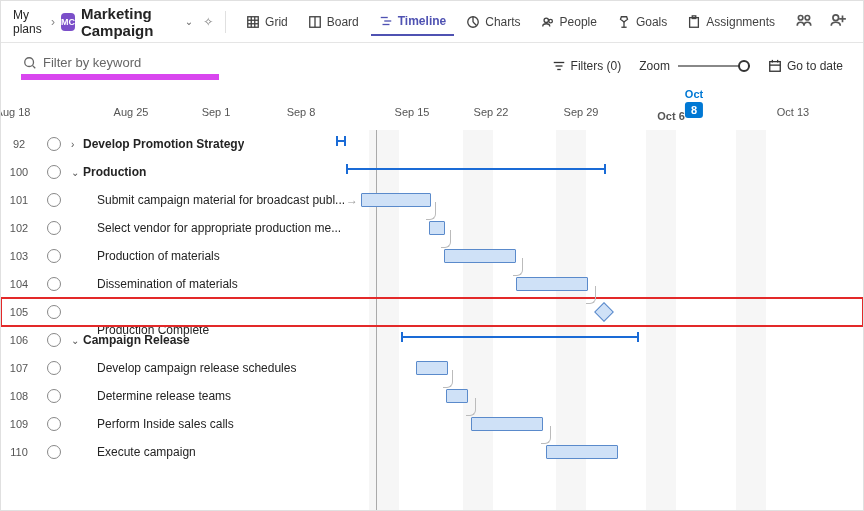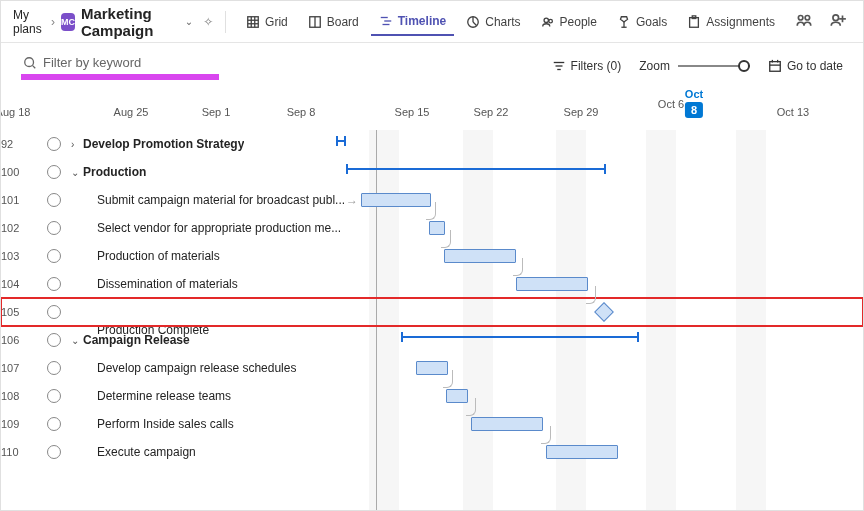--- a/index.html
+++ b/index.html
@@ -71,21 +71,21 @@
   .body { position: relative; }
   .stripe { position: absolute; top: 0; bottom: 0; width: 30px; background: #f6f6f6; z-index: 0; }
   .today-line { position: absolute; top:0; bottom:0; width:1px; background:#aaa; z-index:1; }
 
   .rows { position: relative; z-index: 2; }
   .row {
     display: flex; align-items: center; height: 28px;
     font-size: 12px; position: relative;
   }
   .row.hl { outline: 2px solid #e32929; outline-offset: -1px; z-index:5;}
-  .row-id { width: 42px; text-align: left; padding-right: 6px; color: #555; font-size: 11px; }
+  .row-id { width: 42px; text-align: center; padding-right: 6px; color: #555; font-size: 11px; }
   .status-circle { width: 14px; height: 14px; border: 1.5px solid #888; border-radius: 50%; margin: 0 10px 0 4px; flex-shrink:0; }
   .expander { width: 10px; font-size: 10px; color: #555; margin-right: 2px; }
   .task-label { white-space: nowrap; overflow: hidden; text-overflow: ellipsis; }
   .task-label.bold { font-weight: 600; }
   .task-label.indent { padding-left: 14px; }
 
   .gantt-area { position: absolute; left: 0; right: 0; top: 0; height: 100%; pointer-events: none; }
 
   .bar {
     position: absolute; height: 14px; border: 1px solid #5a8acb;
@@ -239,21 +239,21 @@
 <div class="timeline">
   <div class="date-header" id="date-header">
     <span class="month-lbl" style="left:693px;">Oct</span>
   <span class="date-tick" style="left: 12px; top: 16px;">Aug 18</span>
       <span class="date-tick" style="left: 130px; top: 16px;">Aug 25</span>
       <span class="date-tick" style="left: 215px; top: 16px;">Sep 1</span>
       <span class="date-tick" style="left: 300px; top: 16px;">Sep 8</span>
       <span class="date-tick" style="left: 395px; top: 16px; padding-left: 32px;">Sep 15</span>
       <span class="date-tick" style="left: 490px; top: 16px;">Sep 22</span>
       <span class="date-tick" style="left: 580px; top: 16px;">Sep 29</span>
-      <span class="date-tick" style="left: 670px; top: 8px;">Oct 6</span>
+      <span class="date-tick" style="left: 670px; top: 20px; font-weight: bold;">Oct 6</span>
       <span class="date-tick" style="left: 792px; top: 16px;">Oct 13</span>
       <span class="date-tick" style="left: 693px; top: 14px;"><span class="today-box">8</span></span>
     </div>
 
   <div class="body" style="height:380px;">
     <div class="stripe" style="left:368px;"></div>
     <div class="stripe" style="left:462px;"></div>
     <div class="stripe" style="left:555px;"></div>
     <div class="stripe" style="left:645px;"></div>
     <div class="stripe" style="left:735px;"></div>

